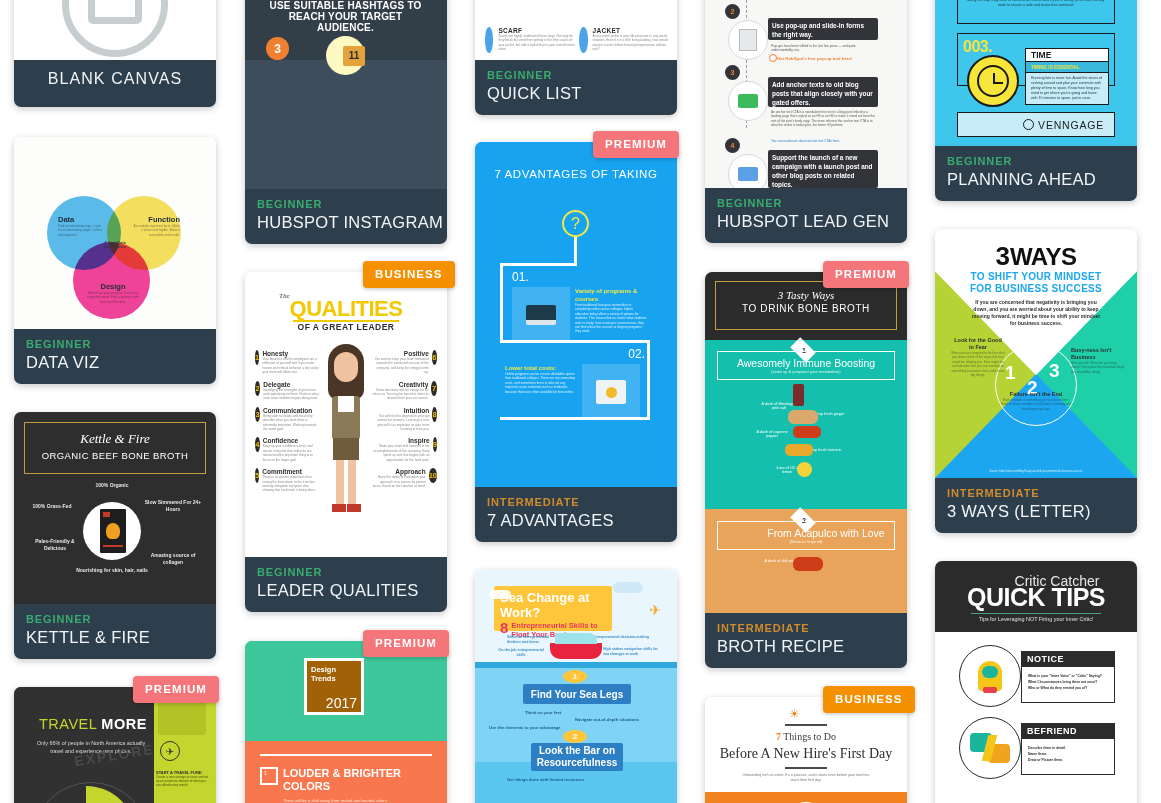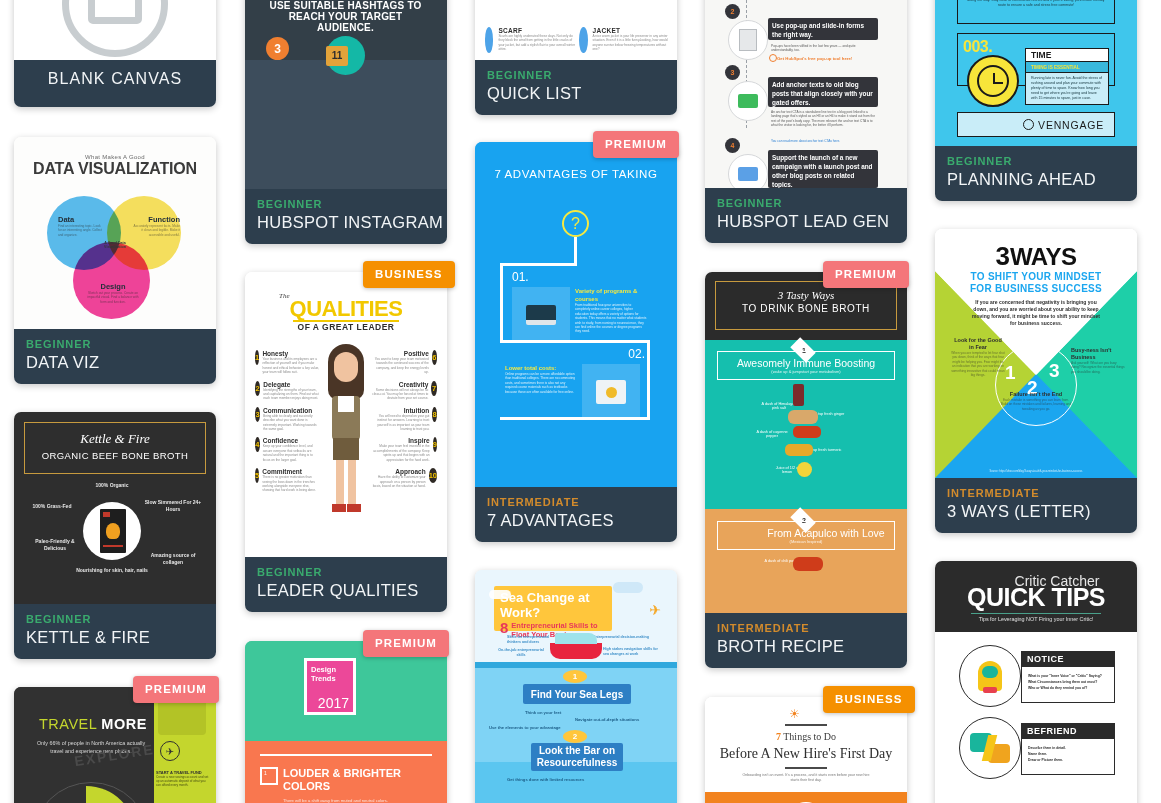--- a/index.html
+++ b/index.html
@@ -90,21 +90,21 @@
   .dv { background: #fdfdfc; }
   .dv .sub { font-size: 6px; color:#6b6b6b; letter-spacing:.3px; }
   .dv .hd { font-size: 16px; font-weight: bold; color:#3b3b3b; letter-spacing:-.2px; }
   .venn { position:absolute; border-radius:50%; mix-blend-mode: multiply; }
 
   
   .hi { background:#3d4d5c; }
   .hi-band { position:absolute; left:0; right:0; }
   .hi-num { width:23px;height:23px;border-radius:50%;background:#f07f30;color:#fff;
             font-size:12px;font-weight:bold;display:flex;align-items:center;justify-content:center;}
-  .hi-ico { width:39px;height:39px;border-radius:50%;background:#14b8a6;display:flex;align-items:center;justify-content:flex-start;}
+  .hi-ico { width:39px;height:39px;border-radius:50%;background:#fef9c3;display:flex;align-items:center;justify-content:flex-end;}
   .hi-cap { color:#fff; font-size:10px; font-weight:bold; text-align:center; letter-spacing:.2px; line-height:11px;}
 
   
   .lq { background:#fff; }
   .lq-dot { width:15px;height:15px;border-radius:50%;background:#2f2a25;color:#f3c300;
             font-size:7.5px;font-weight:bold;display:flex;align-items:center;justify-content:center;}
 
   
   .ql { background:#fff; }
   .ql-ico { width:26px;height:26px;border-radius:50%;background:#4da3e8;}
@@ -157,24 +157,20 @@
         <div class="bc-rect"></div>
       </div>
     </div>
     <div class="footer centered" style="height:47px;">
       <div class="name">BLANK CANVAS</div>
     </div>
   </div>
 
   <div class="card" style="left:14px; top:137px; width:202px; height:247px;">
     <div class="thumb dv" style="height:192px;">
-      <div class="ttl" style="top:17px;">
-        <div class="sub">What Makes A Good</div>
-        <div class="hd">DATA VISUALIZATION</div>
-      </div>
 
       <div class="venn" style="left:33px; top:59px; width:74px; height:74px; background:#5bbced;"></div>
       <div class="venn" style="left:93px; top:59px; width:74px; height:74px; background:#f6e05e;"></div>
       <div class="venn" style="left:59px; top:105px; width:77px; height:77px; background:#f0439a;"></div>
       <div style="position:absolute; left:44px; top:78px; width:46px;">
         <div style="font-size:7.5px;font-weight:bold;color:#23303a;">Data</div>
         <div class="tinyD">Find an interesting topic. Look for an interesting angle. Collect and organize.</div>
       </div>
       <div style="position:absolute; left:118px; top:78px; width:48px; text-align:right;">
         <div style="font-size:7.5px;font-weight:bold;color:#23303a;">Function</div>
@@ -363,21 +359,21 @@
       <div class="level beginner">BEGINNER</div>
       <div class="name">LEADER QUALITIES</div>
     </div>
   </div>
 
   <div class="badge premium" style="left:363px; top:630px;">PREMIUM</div>
   <div class="card" style="left:245px; top:641px; width:202px; height:180px;">
     <div class="thumb dt" style="height:180px;">
       <div class="fill" style="background:#3ec79a;"></div>
       <div style="position:absolute;left:0;right:0;top:100px;bottom:0;background:#f9774f;"></div>
-      <div style="position:absolute;left:59px;top:17px;width:52px;height:57px;border:3px solid #fff;background:#ec4899;">
+      <div style="position:absolute;left:59px;top:17px;width:60px;height:57px;border:3px solid #fff;background:#a16207;">
         <div style="position:absolute;left:4px;top:4px;font-size:7.5px;font-weight:bold;color:#fff;">Design Trends</div>
         <div style="position:absolute;right:4px;bottom:1px;font-size:14px;color:#fff;">2017</div>
       </div>
       <div style="position:absolute;left:15px;right:15px;top:113px;height:2px;background:#fff;"></div>
       <div style="position:absolute;left:15px;top:126px;width:18px;height:18px;border:2px solid #fff;">
         <div style="font-size:5px;color:#fff;margin:1px 0 0 2px;">1</div>
       </div>
       <div style="position:absolute;left:38px;top:126px;width:150px;font-size:11px;font-weight:bold;color:#fff;line-height:13px;">LOUDER &amp; BRIGHTER COLORS</div>
       <div style="position:absolute;left:38px;top:157px;width:150px;font-size:4.2px;color:rgba(255,255,255,.8);">There will be a shift away from muted and neutral colors.</div>
     </div>

